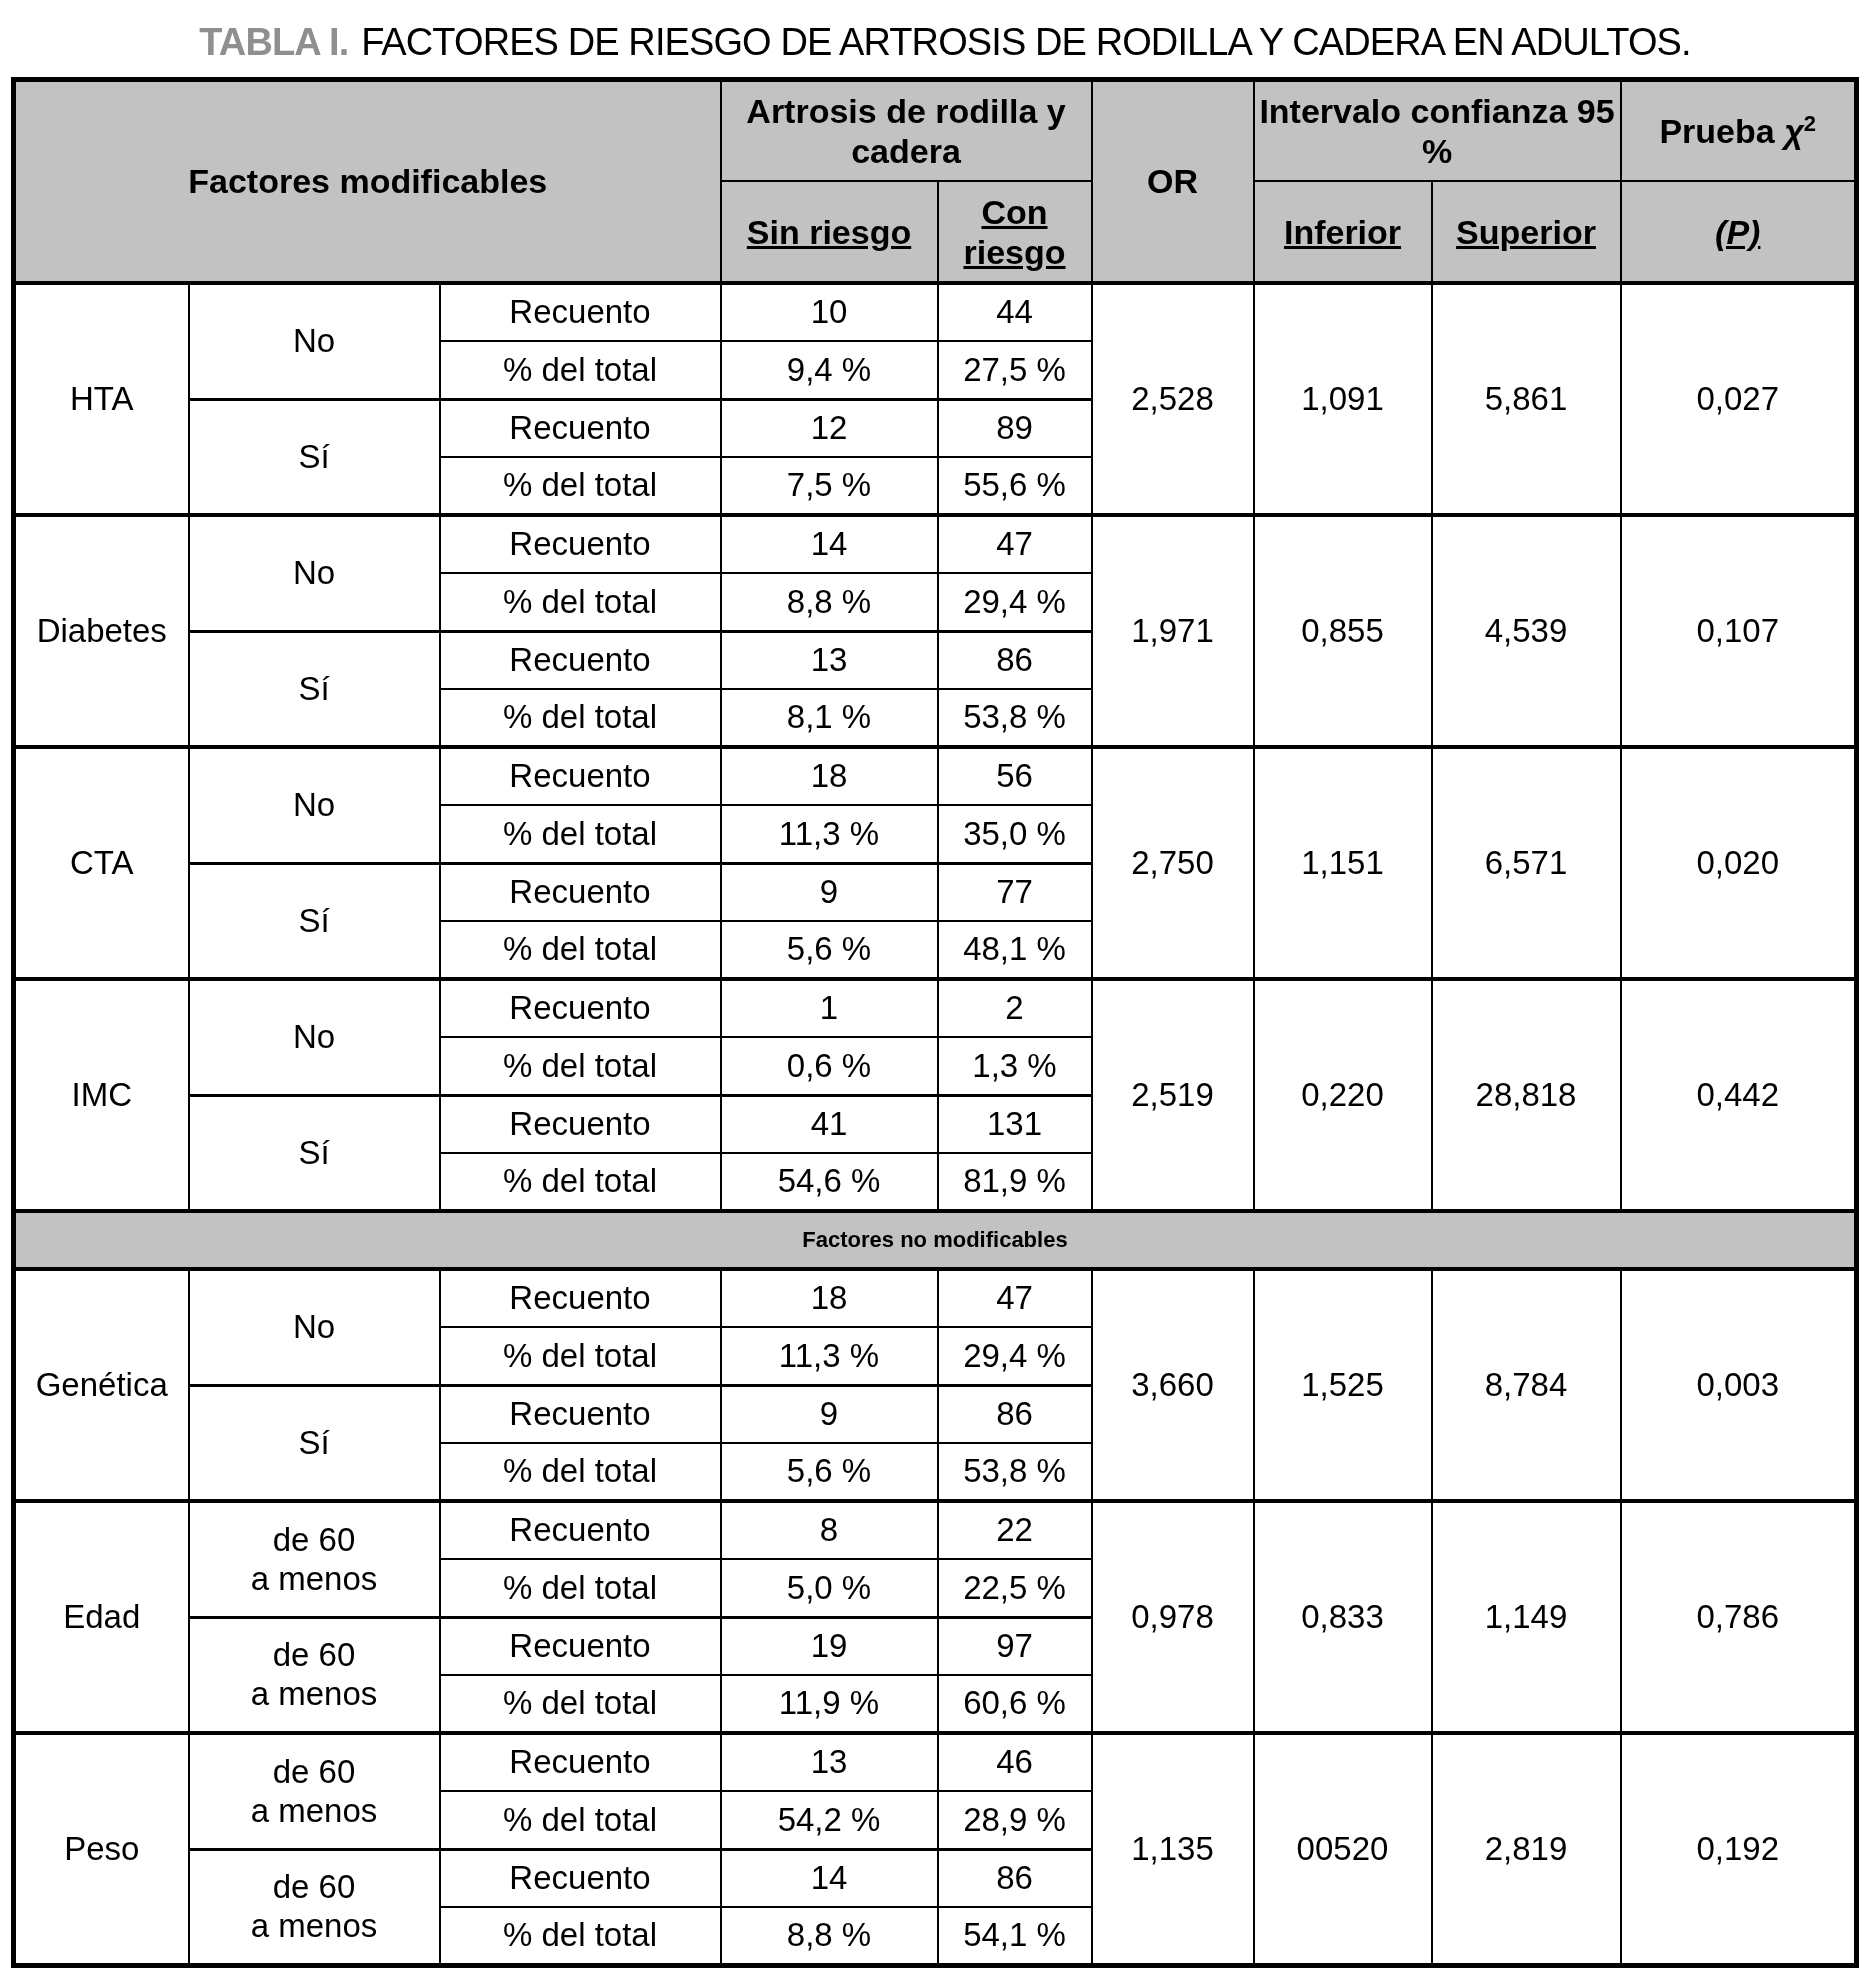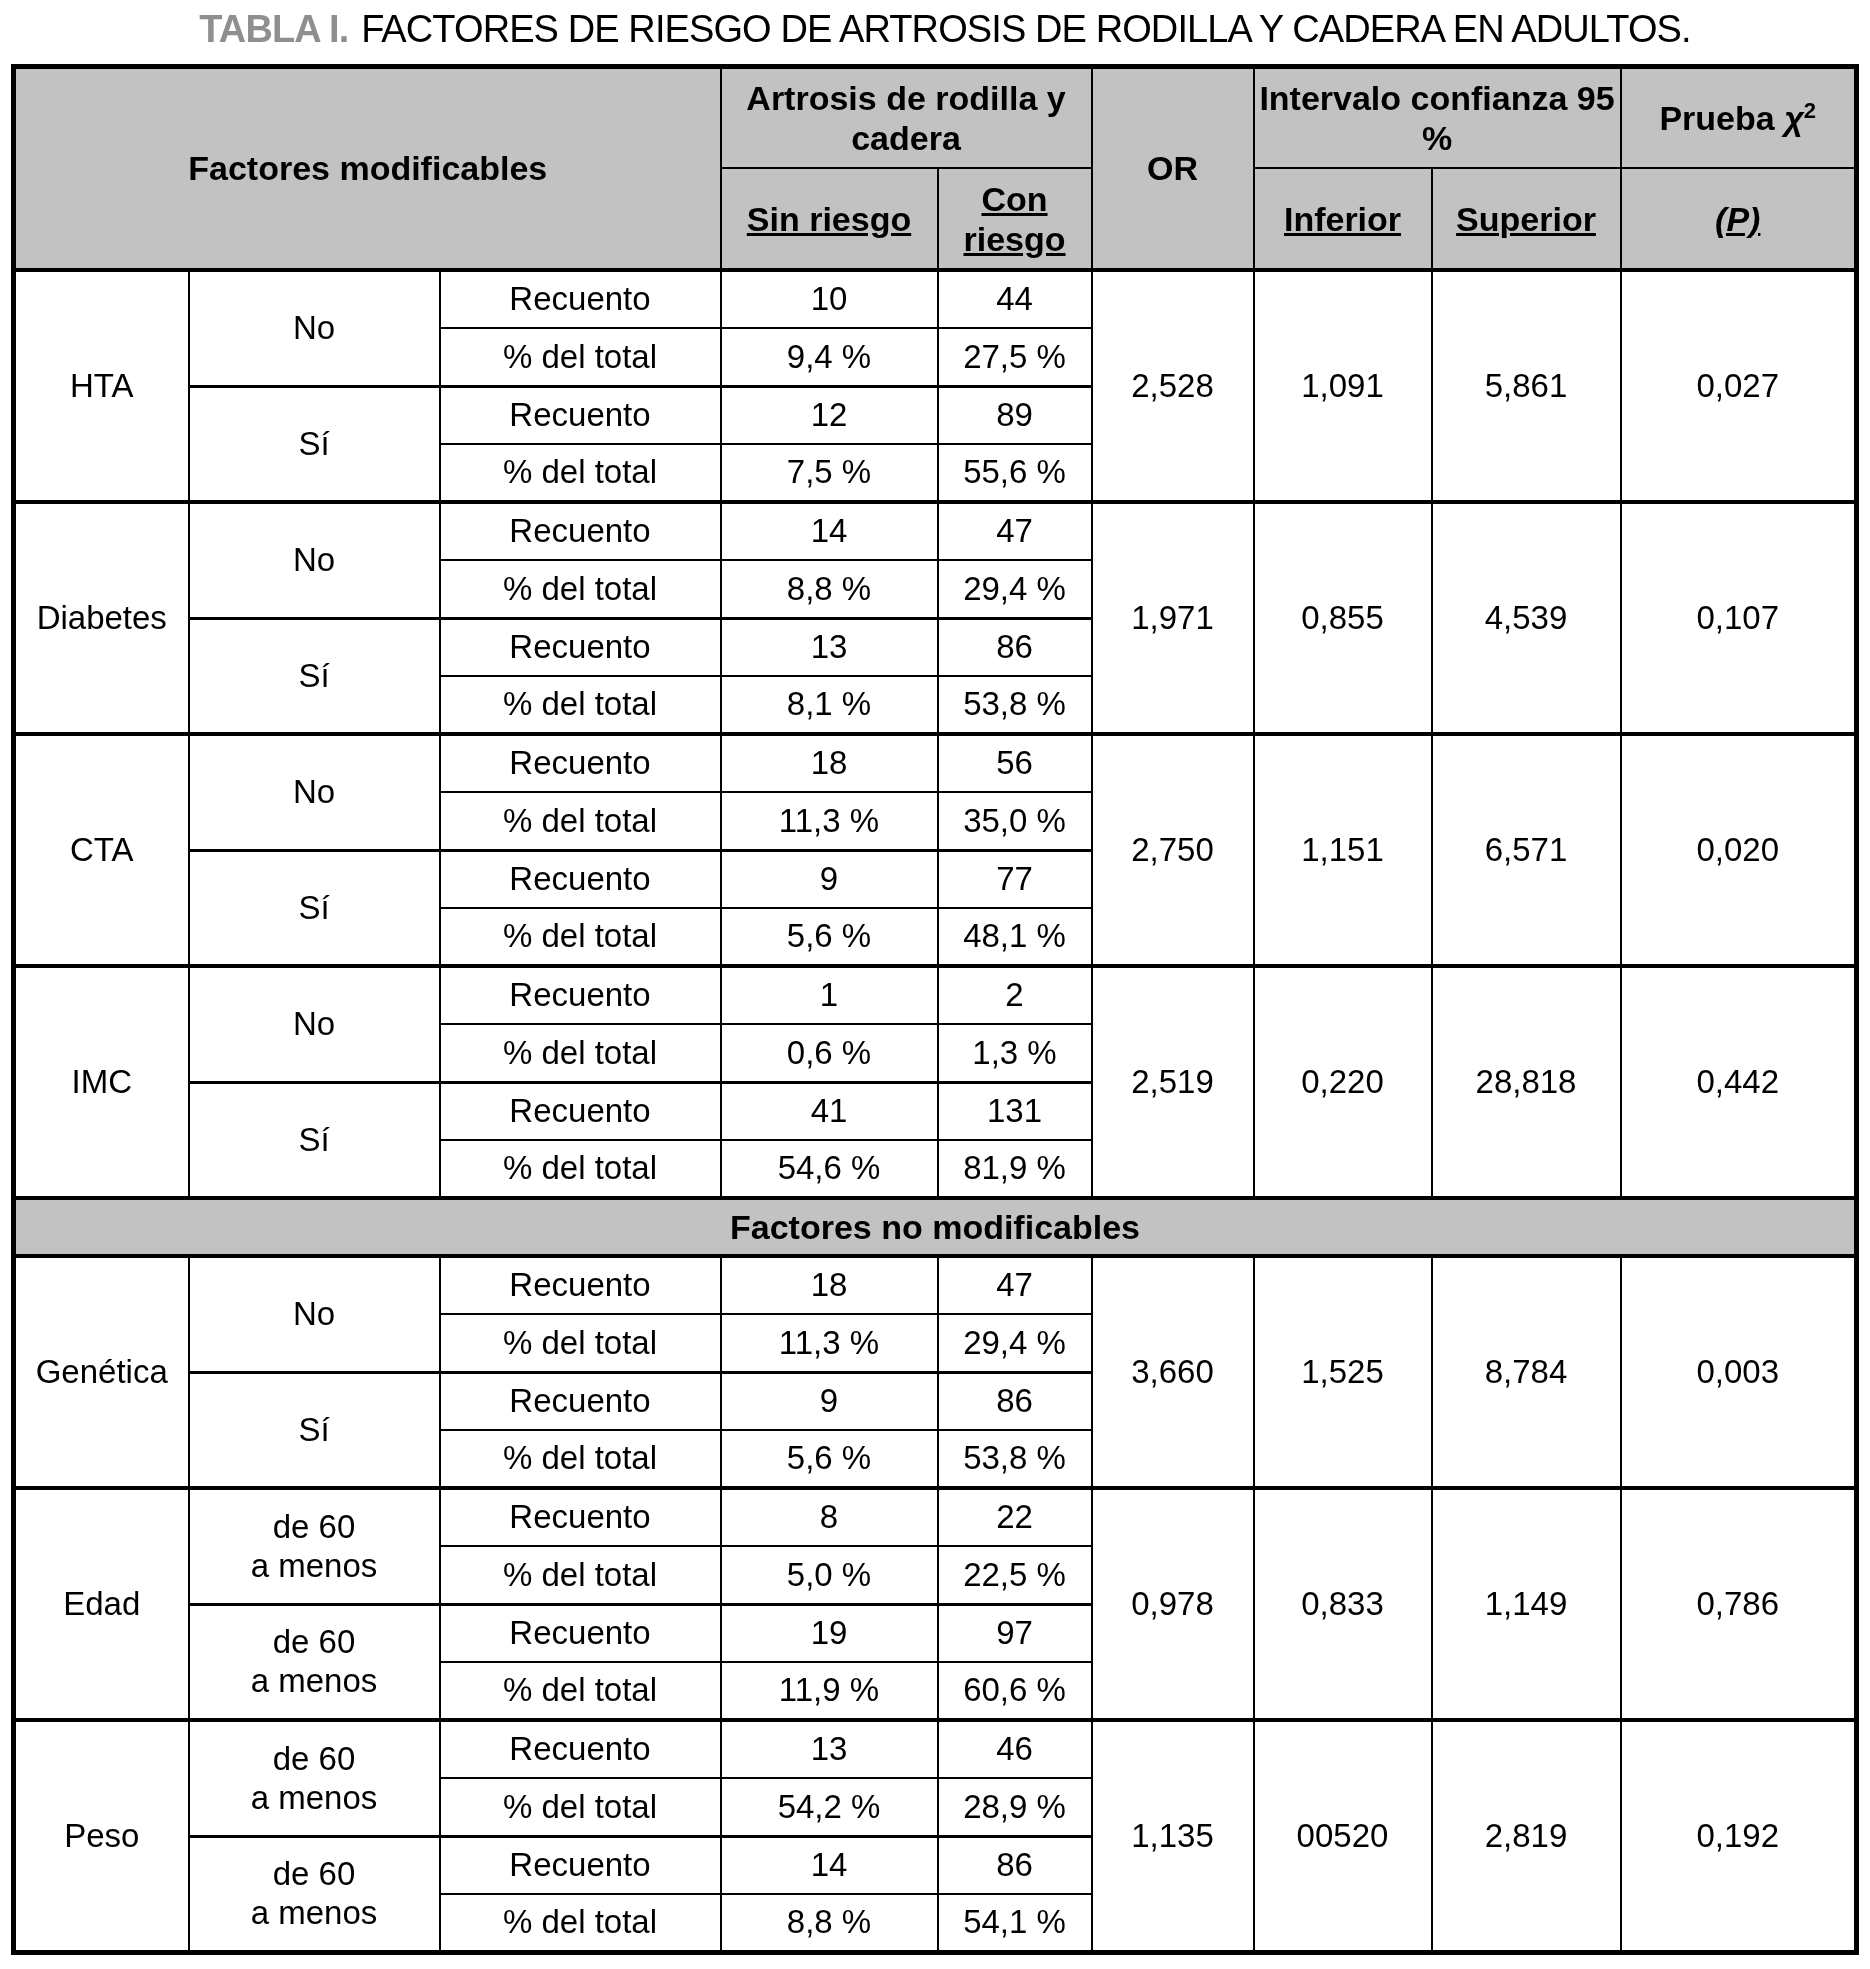--- a/index.html
+++ b/index.html
@@ -10,21 +10,21 @@
   * { box-sizing: border-box; }
   html, body {
     margin: 0; padding: 0;
     width: 1870px; height: 1970px;
     background: #ffffff;
     font-family: "Liberation Sans", "DejaVu Sans", sans-serif;
     color: #000;
     overflow: hidden;
   }
   .title {
-    margin-top: 8px;
+    margin-top: 21px;
     text-align: center;
     font-size: 38px;
     letter-spacing: -0.9px;
     white-space: nowrap;
     padding-left: 20px;
   }
   .title-accent {
     color: var(--title-accent);
     font-weight: bold;
     margin-right: 12.8px;
@@ -50,21 +50,21 @@
   tr.row-d { height: 58px; }
   tr.band-row { height: 58px; }
   td.hcell {
     background: var(--header-bg);
     font-weight: bold;
     font-size: 34px;
   }
   td.band {
     background: var(--header-bg);
     font-weight: bold;
-    font-size: 34px;
+    font-size: 22px;
     border-top-width: 4.6px;
     border-bottom-width: 4.6px;
   }
   tr.group-start td { border-top-width: 4.6px; }
   td.mid-top { border-top-width: 3.7px; }
   td.sub { white-space: pre-line; }
   td.val, td.stat { font-size: 33px; }
   .sup2 { font-size: 22px; vertical-align: super; line-height: 0; }
   .it { font-style: italic; }
 </style>

